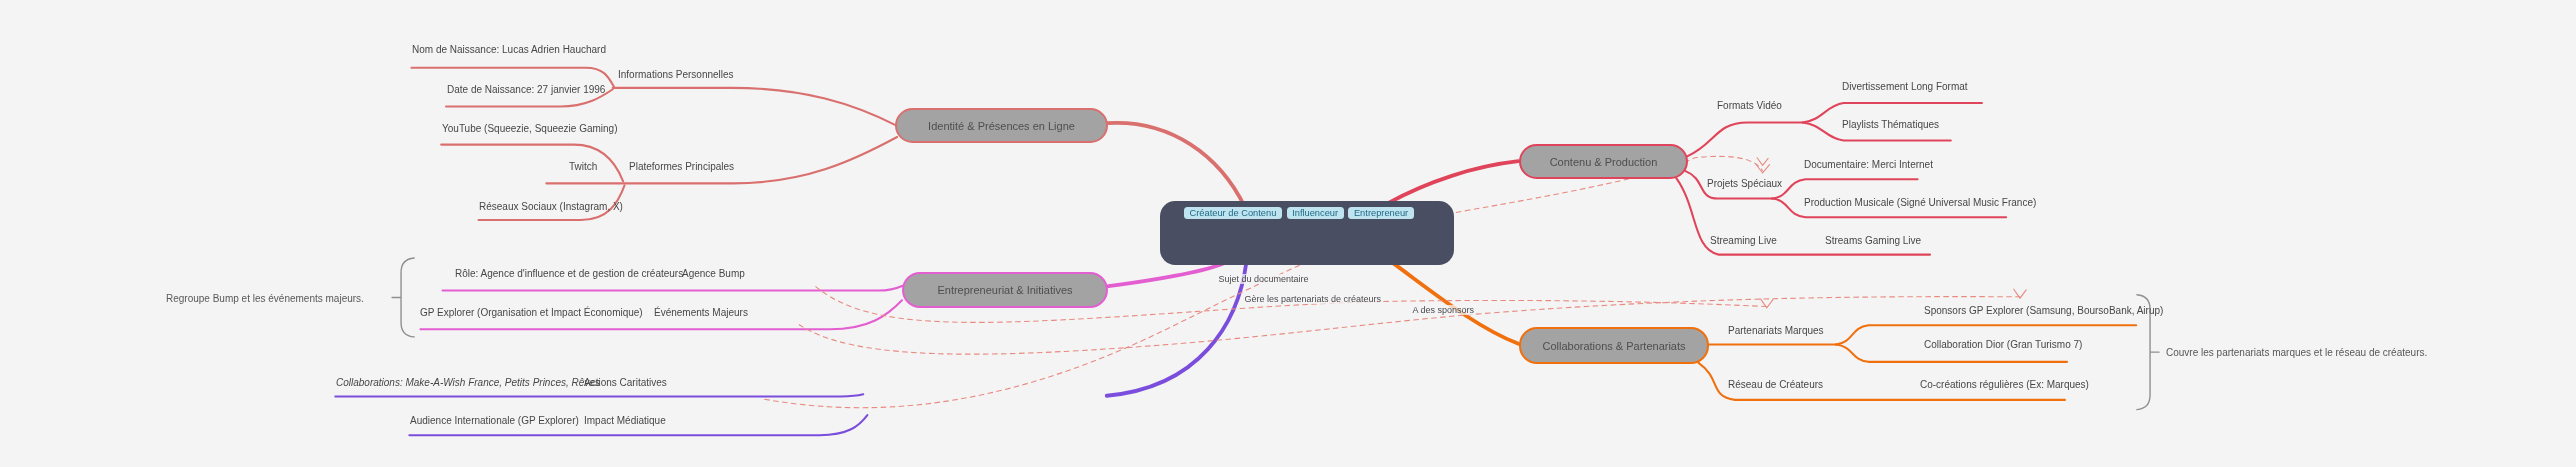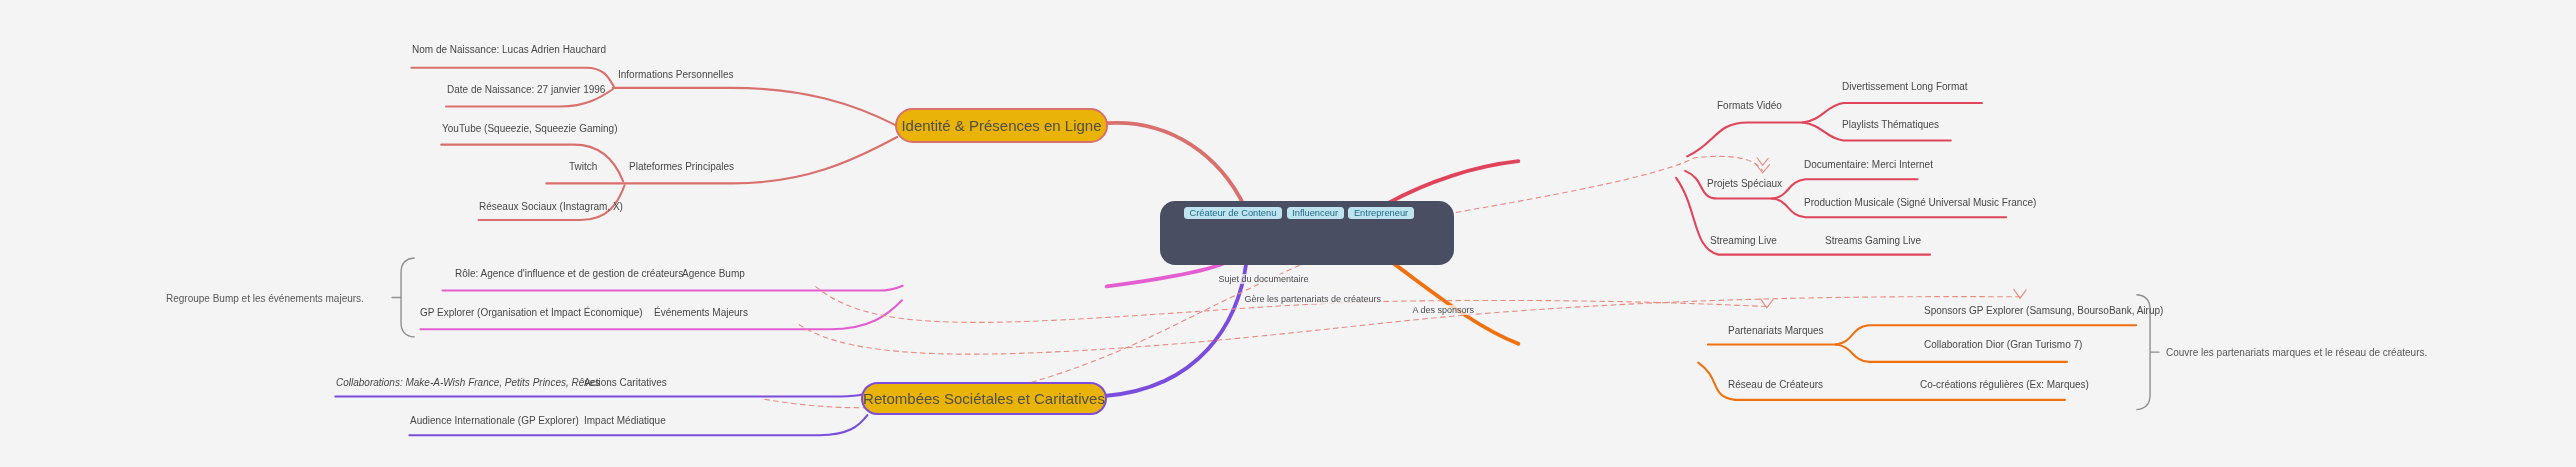--- a/index.html
+++ b/index.html
@@ -1,21 +1,21 @@
 <!DOCTYPE html>
 <html style="font-size:11px"><head>
 <meta charset="utf-8">
 <style>
   html,body{margin:0;padding:0;background:#f4f4f5;}
   .stage{position:relative;width:2576px;height:467px;background:#f4f4f5;overflow:hidden;
          font-family:"Liberation Sans","DejaVu Sans",sans-serif;}
   .stage svg{position:absolute;left:0;top:0;z-index:0;}
   .leaf{position:absolute;white-space:nowrap;font-size:10px;color:#474747;z-index:1;line-height:1.2;text-align:center;}
-  .bubble{position:absolute;display:flex;align-items:center;justify-content:center;background:#eab308;
-          border:2.1px solid #999;border-radius:18px;font-size:15px;color:#4e4e4e;z-index:1;
+  .bubble{position:absolute;display:flex;align-items:center;justify-content:center;background:#a3a3a3;
+          border:2.1px solid #999;border-radius:18px;font-size:11px;color:#4e4e4e;z-index:1;
           white-space:nowrap;box-sizing:border-box;}
   .note{position:absolute;font-size:10px;color:#585858;white-space:nowrap;z-index:1;}
   .linklabel{position:absolute;font-size:9px;color:#4a4a4a;white-space:nowrap;z-index:3;
              background:rgba(244,244,245,0.75);padding:0 1.4px;}
   .central{position:absolute;left:1160px;top:201px;width:294px;height:64px;background:#4a4e63;
            border-radius:15.2px;z-index:2;box-sizing:border-box;}
   .central .title{display:block;margin:8.3px 0 0 18px;font-size:17.3px;color:#fafafa;letter-spacing:0.1px;}
   .badges{display:flex;gap:4.8px;margin:5.5px 0 0 18px;padding-left:6px;}
   .badge{background:#bfe4f0;color:#1e6a85;font-size:9.3px;padding:1.4px 5.5px;border-radius:3.5px;white-space:nowrap;}
   
@@ -90,21 +90,23 @@
 
   <div class="central">
     <div class="badges">
       <span class="badge">Créateur de Contenu</span>
       <span class="badge">Influenceur</span>
       <span class="badge">Entrepreneur</span>
     </div>
   </div>
 
   <div class="bubble b1" style="left:895px;top:108px;width:213px;height:35px;">Identité &amp; Présences en Ligne</div>
-  <div class="bubble b3" style="left:861px;top:382px;width:246px;height:33px;">Retombées Sociétales et Caritatives</div>
+  <div class="bubble b2" style="left:902px;top:272px;width:206px;height:36px;">Entrepreneuriat &amp; Initiatives</div>
+  <div class="bubble b4" style="left:1519px;top:144px;width:169px;height:35px;">Contenu &amp; Production</div>
+  <div class="bubble b5" style="left:1519px;top:327px;width:190px;height:37px;">Collaborations &amp; Partenariats</div>
 
   <div class="leaf" style="left:412px;top:44px;">Nom de Naissance: Lucas Adrien Hauchard</div>
   <div class="leaf" style="left:618px;top:69px;">Informations Personnelles</div>
   <div class="leaf" style="left:447px;top:84px;">Date de Naissance: 27 janvier 1996</div>
   <div class="leaf" style="left:442px;top:123px;">YouTube (Squeezie, Squeezie Gaming)</div>
   <div class="leaf" style="left:569px;top:161px;">Twitch</div>
   <div class="leaf" style="left:629px;top:161px;">Plateformes Principales</div>
   <div class="leaf" style="left:479px;top:201px;">Réseaux Sociaux (Instagram, X)</div>
 
   <div class="leaf" style="left:443px;top:268px;padding-left:12px;">Rôle: Agence d'influence et de gestion de créateurs</div>

